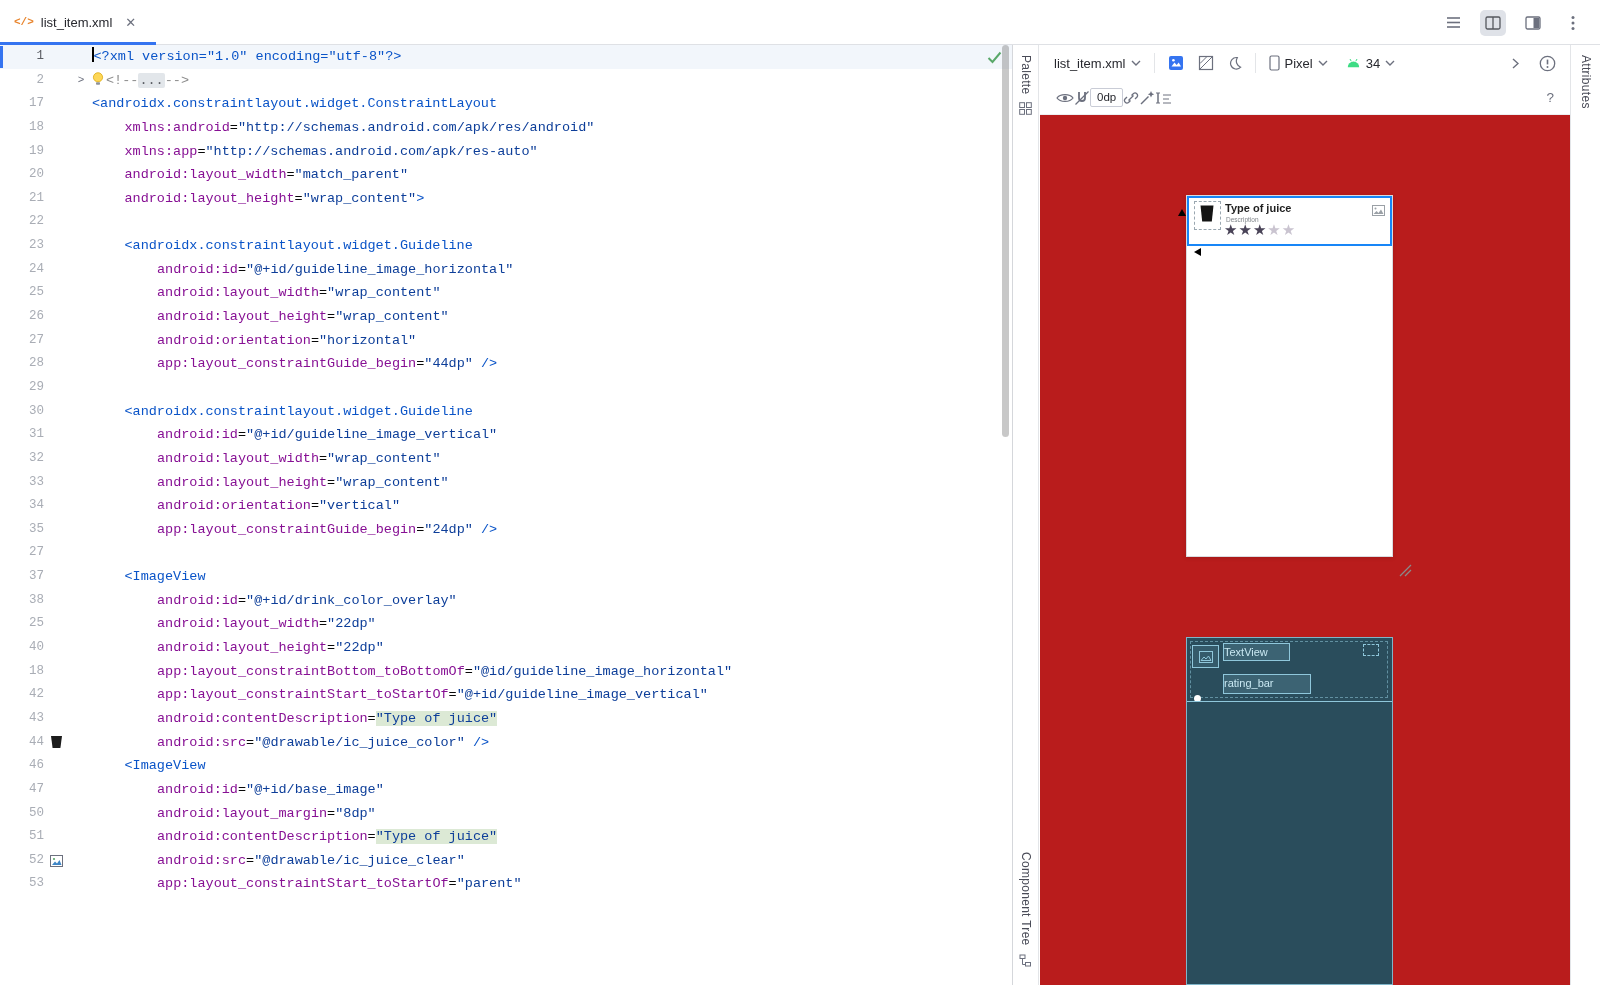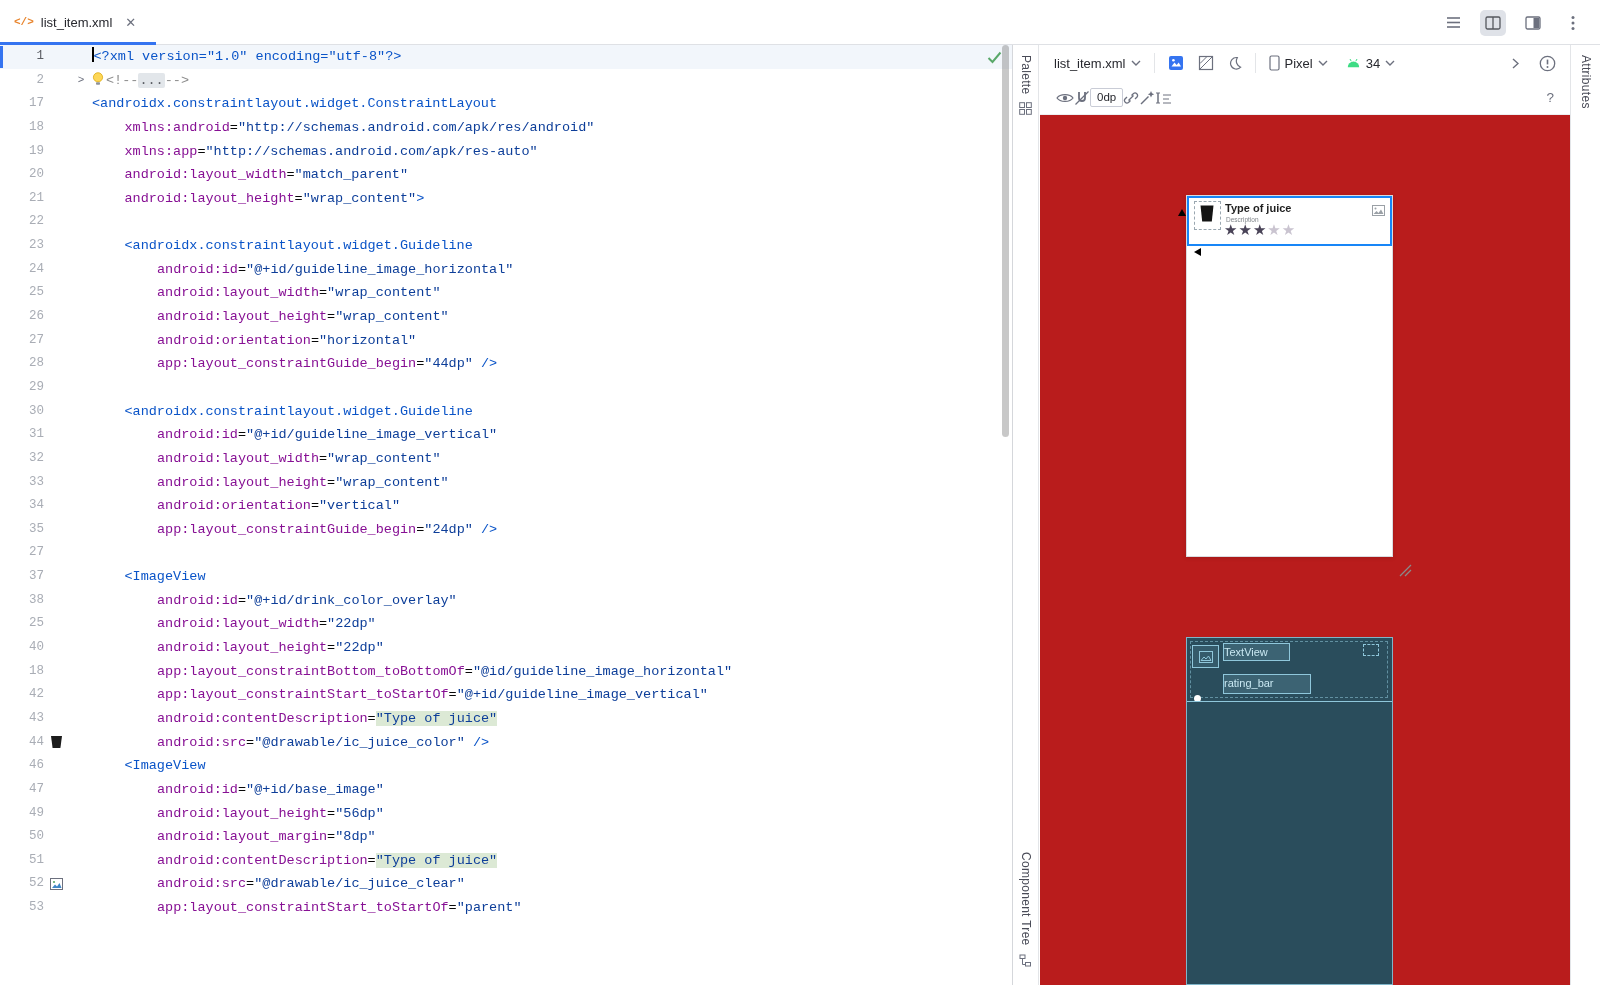--- a/index.html
+++ b/index.html
@@ -164,21 +164,20 @@
         <div class="code-row"><span class="ln">25</span><span class="gicon"></span><span class="fold"></span><span class="code" style="padding-left: 64.96px;"><span class="tok-attr">android:layout_width</span><span class="tok-plain">=</span><span class="tok-val">"22dp"</span></span></div>
         <div class="code-row"><span class="ln">40</span><span class="gicon"></span><span class="fold"></span><span class="code" style="padding-left: 64.96px;"><span class="tok-attr">android:layout_height</span><span class="tok-plain">=</span><span class="tok-val">"22dp"</span></span></div>
         <div class="code-row"><span class="ln">18</span><span class="gicon"></span><span class="fold"></span><span class="code" style="padding-left: 64.96px;"><span class="tok-attr">app:layout_constraintBottom_toBottomOf</span><span class="tok-plain">=</span><span class="tok-val">"@id/guideline_image_horizontal"</span></span></div>
         <div class="code-row"><span class="ln">42</span><span class="gicon"></span><span class="fold"></span><span class="code" style="padding-left: 64.96px;"><span class="tok-attr">app:layout_constraintStart_toStartOf</span><span class="tok-plain">=</span><span class="tok-val">"@+id/guideline_image_vertical"</span></span></div>
         <div class="code-row"><span class="ln">43</span><span class="gicon"></span><span class="fold"></span><span class="code" style="padding-left: 64.96px;"><span class="tok-attr">android:contentDescription</span><span class="tok-plain">=</span><span class="tok-val tok-hl">"Type of juice"</span></span></div>
         <div class="code-row"><span class="ln">44</span><span class="gicon"><span class="inline-icon"><svg width="13" height="14" viewBox="0 0 13 14">
                 <path d="M1 1h11l-1.6 12H2.6Z" fill="#1c1c1c"></path>
               </svg></span></span><span class="fold"></span><span class="code" style="padding-left: 64.96px;"><span class="tok-attr">android:src</span><span class="tok-plain">=</span><span class="tok-val">"@drawable/ic_juice_color"</span><span class="tok-tag"> /&gt;</span></span></div>
         <div class="code-row"><span class="ln">46</span><span class="gicon"></span><span class="fold"></span><span class="code" style="padding-left: 32.48px;"><span class="tok-tag">&lt;ImageView</span></span></div>
         <div class="code-row"><span class="ln">47</span><span class="gicon"></span><span class="fold"></span><span class="code" style="padding-left: 64.96px;"><span class="tok-attr">android:id</span><span class="tok-plain">=</span><span class="tok-val">"@+id/base_image"</span></span></div>
-        <div class="code-row"><span class="ln">49</span><span class="gicon"></span><span class="fold"></span><span class="code" style="padding-left: 64.96px;"><span class="tok-attr">android:layout_height</span><span class="tok-plain">=</span><span class="tok-val">"56dp"</span></span></div>
         <div class="code-row"><span class="ln">50</span><span class="gicon"></span><span class="fold"></span><span class="code" style="padding-left: 64.96px;"><span class="tok-attr">android:layout_margin</span><span class="tok-plain">=</span><span class="tok-val">"8dp"</span></span></div>
         <div class="code-row"><span class="ln">51</span><span class="gicon"></span><span class="fold"></span><span class="code" style="padding-left: 64.96px;"><span class="tok-attr">android:contentDescription</span><span class="tok-plain">=</span><span class="tok-val tok-hl">"Type of juice"</span></span></div>
         <div class="code-row"><span class="ln">52</span><span class="gicon"><span class="inline-icon"><svg width="13" height="12" viewBox="0 0 13 12">
                 <rect x="0.5" y="0.5" width="12" height="11" fill="none" stroke="#6C707E"></rect>
                 <circle cx="4" cy="4" r="1.1" fill="#59A869"></circle>
                 <path d="M2 10l3-3.5 2 2 2.5-3.5L11.5 10Z" fill="#3E86C7"></path>
               </svg></span></span><span class="fold"></span><span class="code" style="padding-left: 64.96px;"><span class="tok-attr">android:src</span><span class="tok-plain">=</span><span class="tok-val">"@drawable/ic_juice_clear"</span></span></div>
         <div class="code-row"><span class="ln">53</span><span class="gicon"></span><span class="fold"></span><span class="code" style="padding-left: 64.96px;"><span class="tok-attr">app:layout_constraintStart_toStartOf</span><span class="tok-plain">=</span><span class="tok-val">"parent"</span></span></div>
       </div>
   </div>

